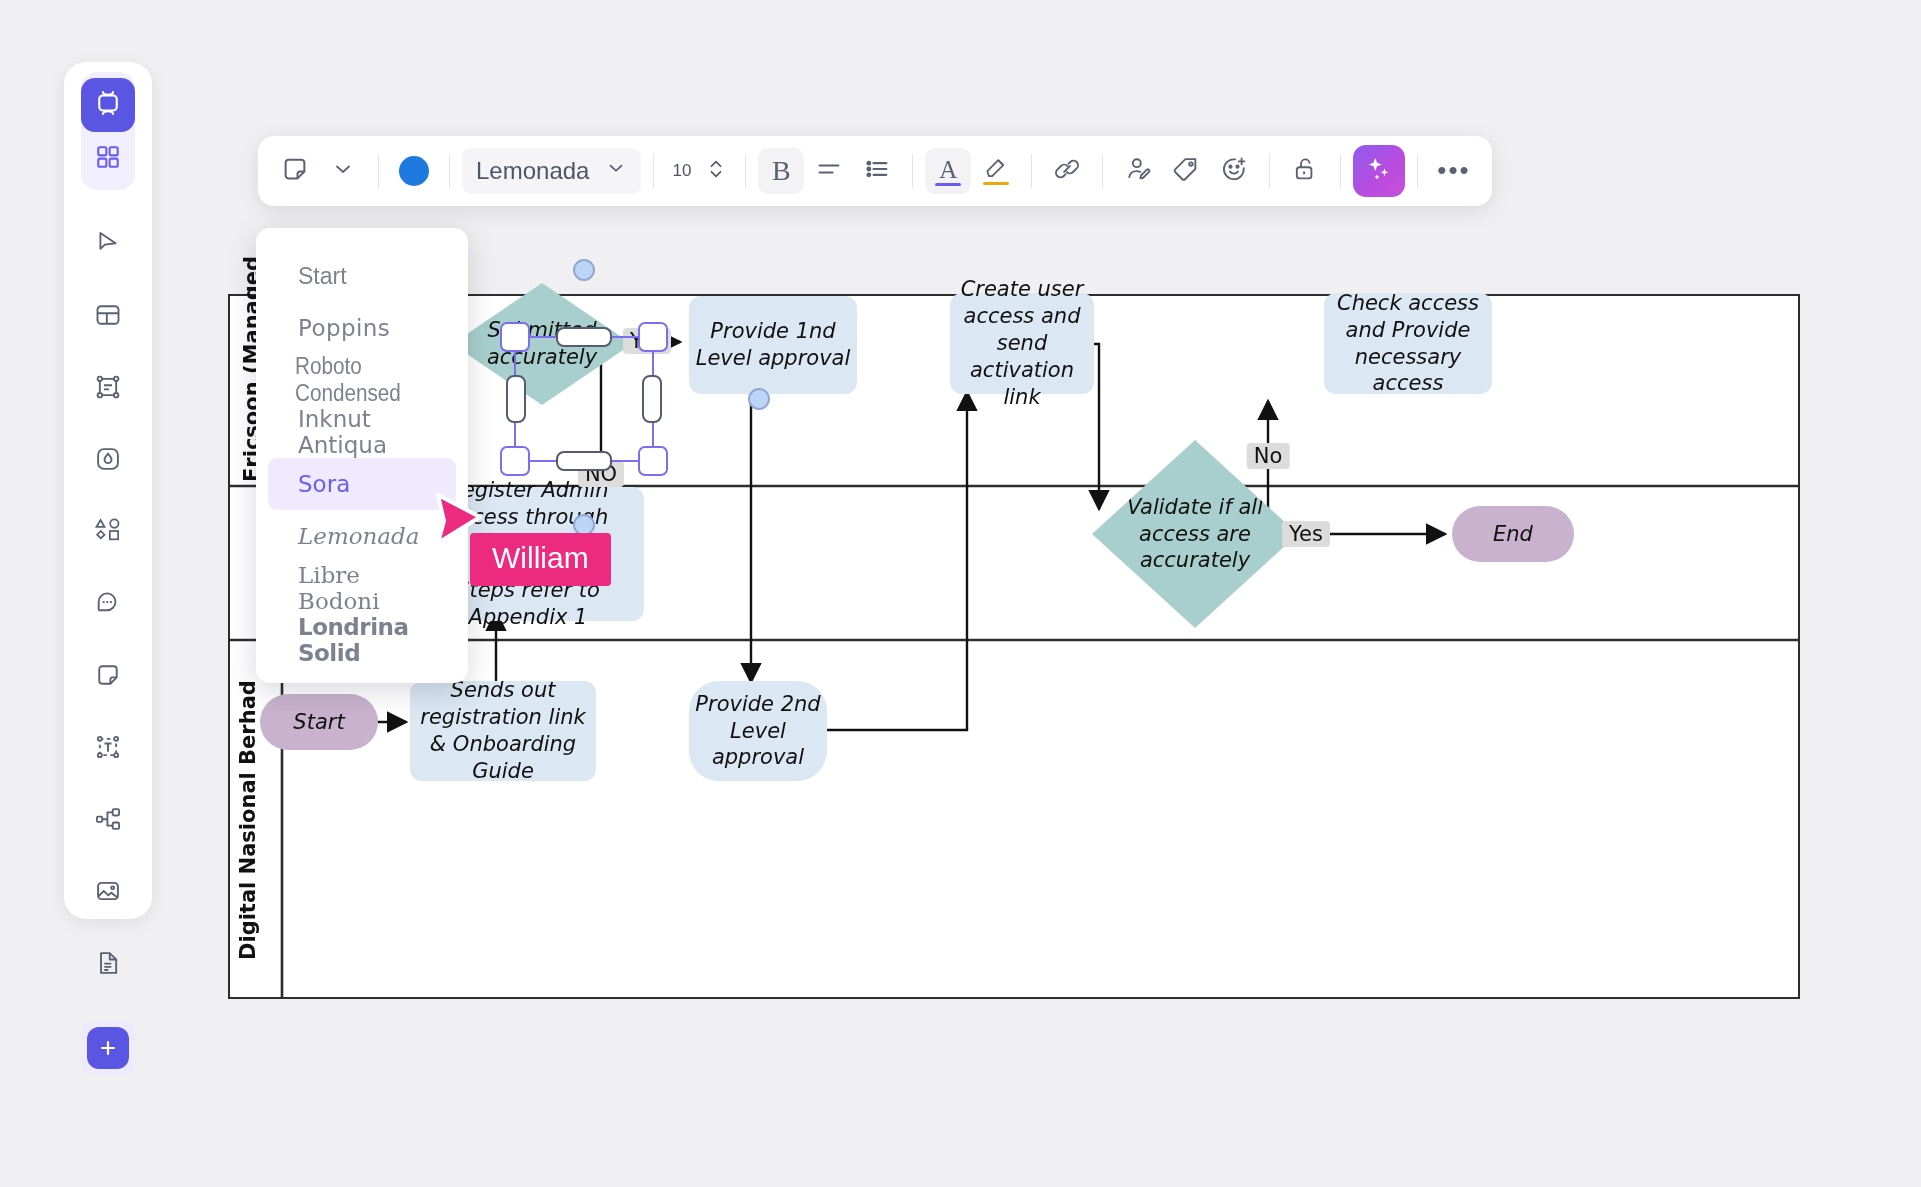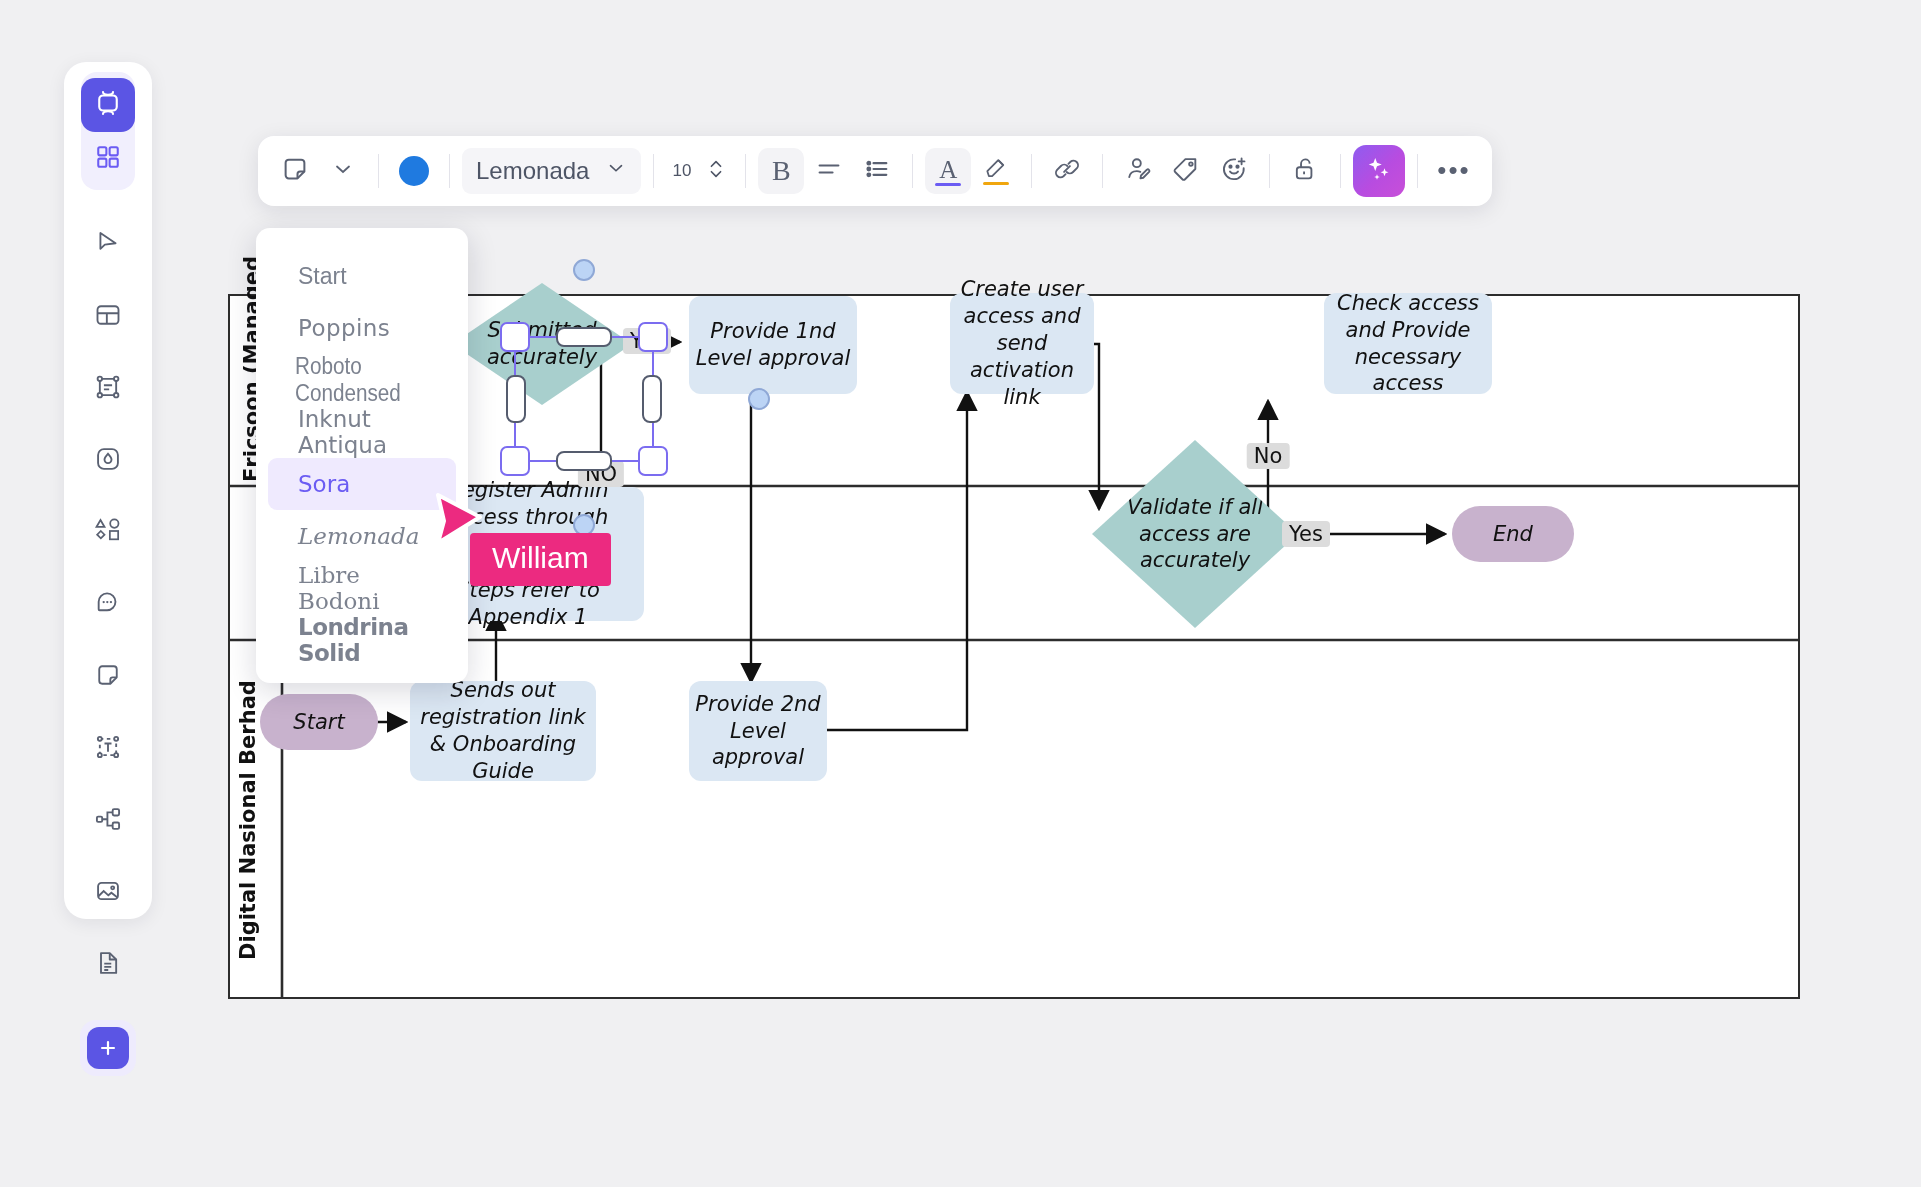--- a/index.html
+++ b/index.html
@@ -567,21 +567,21 @@
     </div>
 
     <div class="node n-terminal" style="left:30px; top:398px; width:118px; height:56px;">
       <span>Start</span>
     </div>
 
     <div class="node n-process" style="left:180px; top:385px; width:186px; height:100px;">
       <span>Sends out registration link &amp; Onboarding Guide</span>
     </div>
 
-    <div class="node n-process" style="left:459px; top:385px; width:138px; height:100px;">
+    <div class="node n-process" style="left:459px; top:385px; width:138px; height:100px;border-radius:30px;">
       <span>Provide 2nd Level approval</span>
     </div>
 
     <div class="edge-label" style="left:393px; top:32px;">Yes</div>
     <div class="edge-label" style="left:371px; top:165px; transform:translateX(-50%);">NO</div>
     <div class="edge-label" style="left:1038px; top:147px; transform:translateX(-50%);">No</div>
     <div class="edge-label" style="left:1052px; top:225px;">Yes</div>
   </div>
 
   <div class="sel-frame">

